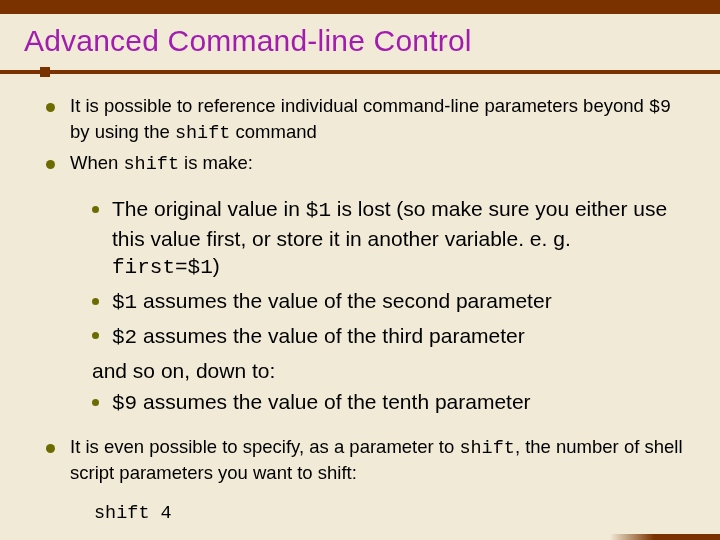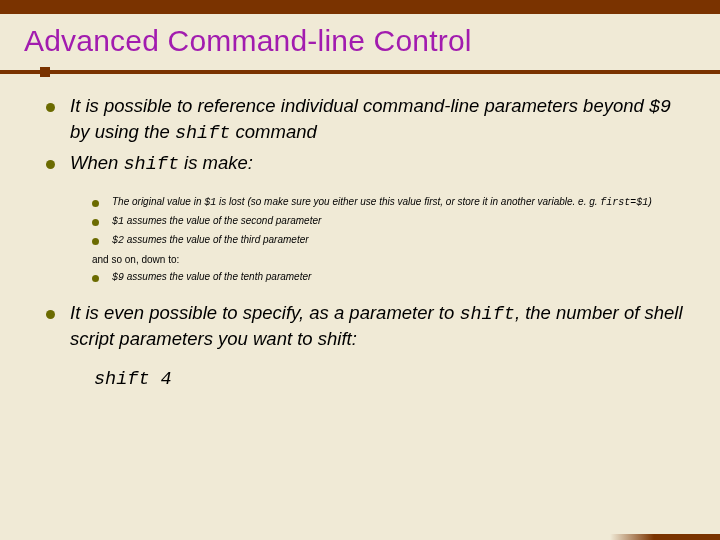--- a/index.html
+++ b/index.html
@@ -45,33 +45,32 @@
     height: 10px;
     background: #7a3300;
   }
   .content {
     padding: 18px 36px 0 46px;
     font-size: 18.5px;
     line-height: 1.28;
   }
   .content.small {
     padding: 10px 40px 0 92px;
-    font-size: 10px;
+    font-size: 21px;
     line-height: 1.32;
   }
   ul.bullets {
     list-style: none;
     margin: 0;
     padding: 0;
   }
   ul.bullets > li {
     position: relative;
     padding-left: 24px;
     margin: 2px 0 6px 0;
-    font-style: italic;
   }
   ul.bullets > li::before {
     content: "";
     position: absolute;
     left: 0;
     top: 0.48em;
     width: 9px;
     height: 9px;
     background: #6b6b00;
     border-radius: 50%;

